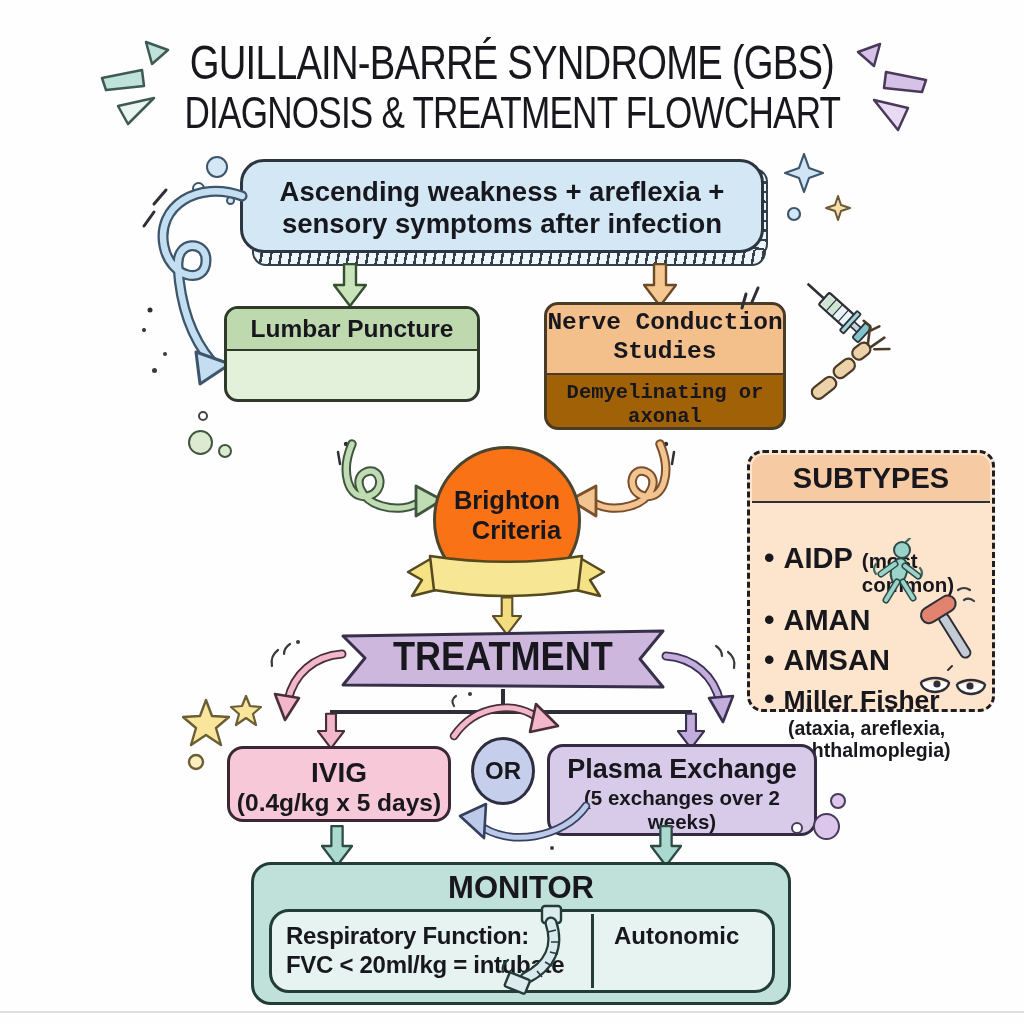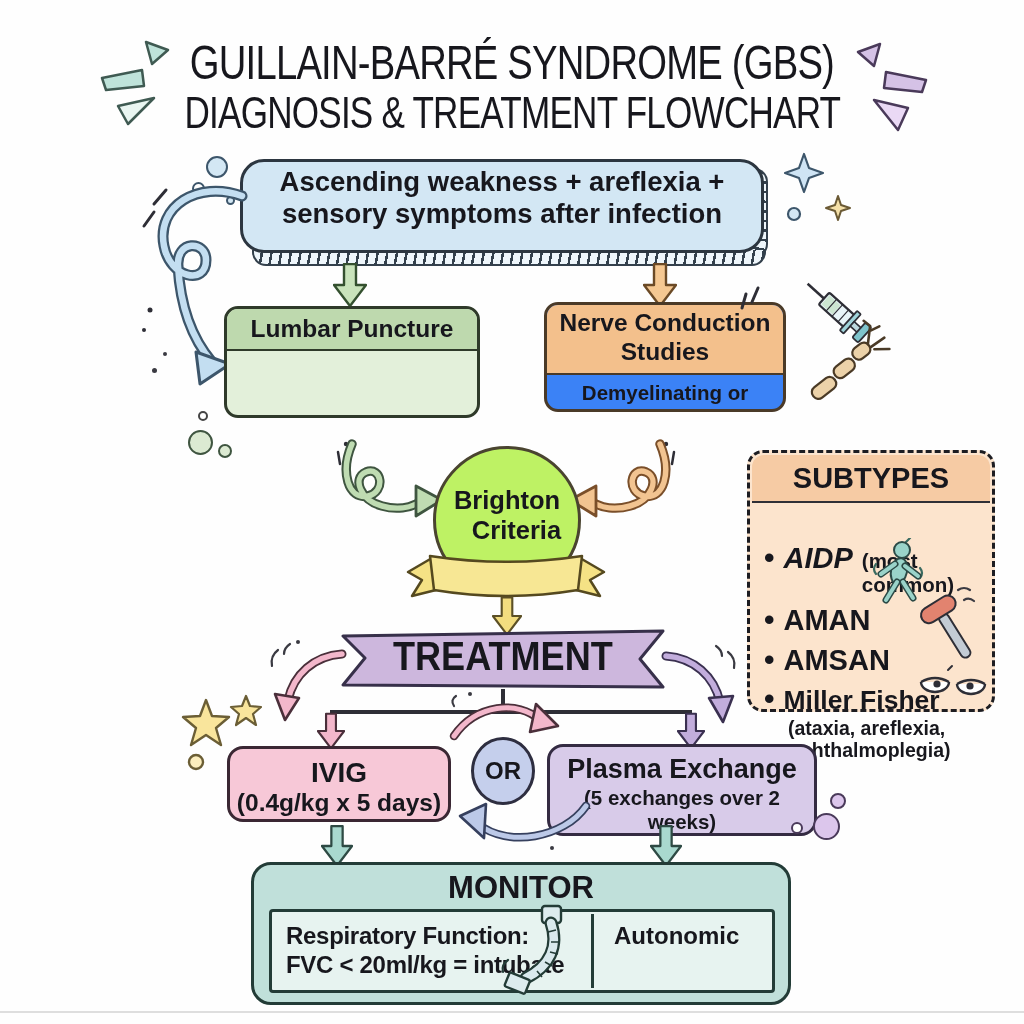--- a/index.html
+++ b/index.html
@@ -36,21 +36,21 @@
     <polygon points="20,66 56,58 30,84" fill="#e9f5f1" stroke="#3f5a52" stroke-width="2.5" stroke-linejoin="round"></polygon>
   </svg>
   <svg class="abs" style="left:850px;top:42px;" width="80" height="92" viewBox="0 0 80 92">
     <polygon points="30,2 8,10 24,24" fill="#d5c2e6" stroke="#4a3a5a" stroke-width="2.5" stroke-linejoin="round"></polygon>
     <polygon points="76,38 36,30 34,46 72,50" fill="#d5c2e6" stroke="#4a3a5a" stroke-width="2.5" stroke-linejoin="round"></polygon>
     <polygon points="58,66 24,58 48,88" fill="#ead9f5" stroke="#4a3a5a" stroke-width="2.5" stroke-linejoin="round"></polygon>
   </svg>
 
   <div class="abs hatchR" style="left:752px;top:168px;width:16px;height:90px;"></div>
   <div class="abs hatchB" style="left:252px;top:250px;width:514px;height:16px;"></div>
-  <div class="abs panel ctr" style="left:240px;top:159px;width:524px;height:94px;background:#d3e7f4;border:3px solid #2c3640;border-radius:24px;padding-top:4px;">
+  <div class="abs panel ctr" style="left:240px;top:159px;width:524px;height:94px;background:#d3e7f4;border:3px solid #2c3640;border-radius:24px;padding-top:14px;">
     <div class="boxtxt" style="font-size:27.5px;">Ascending weakness + areflexia +</div>
     <div class="boxtxt" style="font-size:27.5px;">sensory symptoms after infection</div>
   </div>
 
   <div class="abs bubble" style="left:206px;top:156px;width:22px;height:22px;background:#d3e7f4;border:2.5px solid #3d566b;"></div>
   <div class="abs bubble" style="left:192px;top:182px;width:13px;height:13px;background:#ffffff;border:2.5px solid #3d566b;"></div>
   <div class="abs bubble" style="left:226px;top:196px;width:9px;height:9px;background:#d3e7f4;border:2px solid #3d566b;"></div>
 
   <svg class="abs" style="left:140px;top:182px;" width="110" height="214" viewBox="0 0 110 214">
     <path d="M14 22 L26 8 M4 44 L14 30" stroke="#2e2e36" stroke-width="3" fill="none" stroke-linecap="round"></path>
@@ -67,25 +67,25 @@
     <circle cx="12" cy="62" r="6" fill="#d3e7f4" stroke="#3d566b" stroke-width="2.2"></circle>
   </svg>
 
   <svg class="abs" style="left:333px;top:263px;" width="34" height="44" viewBox="0 0 34 44">
     <polygon points="11,1 23,1 23,22 33,22 17,43 1,22 11,22" fill="#c9e3bb" stroke="#34502f" stroke-width="2.4" stroke-linejoin="round"></polygon>
   </svg>
   <svg class="abs" style="left:643px;top:263px;" width="34" height="44" viewBox="0 0 34 44">
     <polygon points="11,1 23,1 23,22 33,22 17,43 1,22 11,22" fill="#f5c892" stroke="#6b4a26" stroke-width="2.4" stroke-linejoin="round"></polygon>
   </svg>
 
-  <div class="abs panel" style="left:224px;top:306px;width:256px;height:112px;border:3px solid #2f3a2a;background:#e3f0da;overflow:hidden;">
+  <div class="abs panel" style="left:224px;top:306px;width:256px;height:96px;border:3px solid #2f3a2a;background:#e3f0da;overflow:hidden;">
     <div class="ctr boxtxt" style="height:40px;background:#bed9ae;border-bottom:2.5px solid #2f3a2a;font-size:24.5px;line-height:40px;">Lumbar Puncture</div>
   </div>
 
-  <div class="abs panel" style="left:544px;top:302px;width:242px;height:110px;border:3px solid #4a3a28;background:#3b82f6;overflow:hidden;">
+  <div class="abs panel" style="left:544px;top:302px;width:242px;height:128px;border:3px solid #4a3a28;background:#a16207;overflow:hidden;font-family:Liberation Mono, monospace;">
     <div class="ctr boxtxt" style="height:64px;background:#f3c08c;border-bottom:2.5px solid #4a3a28;font-size:24.5px;line-height:1.18;padding-top:4px;">Nerve Conduction Studies</div>
     <div class="ctr boxtxt" style="font-size:20.5px;line-height:1.15;padding-top:6px;">Demyelinating or axonal</div>
   </div>
 
   <svg class="abs" style="left:736px;top:278px;" width="28" height="32" viewBox="0 0 28 32">
     <path d="M6 30 L10 16 M16 24 L22 10" stroke="#2e2e36" stroke-width="3" stroke-linecap="round" fill="none"></path>
   </svg>
   <svg class="abs" style="left:788px;top:264px;" width="96" height="96" viewBox="0 0 96 96">
     <g transform="rotate(42 48 48)">
       <line x1="8" y1="46" x2="30" y2="46" stroke="#2e2e36" stroke-width="2.5"></line>
@@ -118,40 +118,40 @@
     <polygon points="80,48 106,62 80,78" fill="#bfdcb2" stroke="#3f5540" stroke-width="2.8" stroke-linejoin="round"></polygon>
   </svg>
   <svg class="abs" style="left:566px;top:438px;" width="110" height="94" viewBox="0 0 110 94">
     <path d="M106 26 L108 14" stroke="#2e2e36" stroke-width="2.5" stroke-linecap="round"></path>
     <circle cx="100" cy="6" r="2.2" fill="#2e2e36"></circle>
     <path d="M94 6 C106 34 98 62 78 58 C60 54 64 28 80 34 C94 40 86 62 64 68 C50 72 36 70 26 64" stroke="#7a4f2a" stroke-width="9.5" fill="none" stroke-linecap="round"></path>
     <path d="M94 6 C106 34 98 62 78 58 C60 54 64 28 80 34 C94 40 86 62 64 68 C50 72 36 70 26 64" stroke="#f2c491" stroke-width="5.5" fill="none" stroke-linecap="round"></path>
     <polygon points="30,48 4,62 30,78" fill="#f2c491" stroke="#7a4f2a" stroke-width="2.8" stroke-linejoin="round"></polygon>
   </svg>
 
-  <div class="abs ctr" style="left:433px;top:446px;width:148px;height:148px;border-radius:50%;background:#bef264;border:3px solid #4a4430;box-sizing:border-box;padding-top:36px;">
+  <div class="abs ctr" style="left:433px;top:446px;width:148px;height:148px;border-radius:50%;background:#f97316;border:3px solid #4a4430;box-sizing:border-box;padding-top:36px;">
     <div class="boxtxt" style="font-size:25.5px;">Brighton</div>
     <div class="boxtxt" style="font-size:25.5px;padding-left:19px;">Criteria</div>
   </div>
   <svg class="abs" style="left:406px;top:548px;" width="200" height="56" viewBox="0 0 200 56">
     <polygon points="26,10 2,24 16,32 6,48 30,42" fill="#f5e285" stroke="#55491f" stroke-width="2.5" stroke-linejoin="round"></polygon>
     <polygon points="174,10 198,24 184,32 194,48 170,42" fill="#f5e285" stroke="#55491f" stroke-width="2.5" stroke-linejoin="round"></polygon>
     <path d="M24 8 C76 16 124 16 176 8 L172 42 C124 50 76 50 28 42 Z" fill="#f7e794" stroke="#55491f" stroke-width="2.5" stroke-linejoin="round"></path>
   </svg>
 
   <svg class="abs" style="left:492px;top:596px;" width="30" height="40" viewBox="0 0 34 44">
     <polygon points="11,1 23,1 23,22 33,22 17,43 1,22 11,22" fill="#f3dd7f" stroke="#5c5026" stroke-width="2.4" stroke-linejoin="round"></polygon>
   </svg>
 
   <div class="abs" style="left:747px;top:450px;width:248px;height:262px;background:#fce4cd;border:3px dashed #1d1d22;border-radius:16px;box-sizing:border-box;">
     <div class="ctr boxtxt" style="position:absolute;left:2px;right:2px;top:2px;height:46px;background:#f6cba4;border-radius:12px 12px 0 0;border-bottom:2.5px solid #2f2f36;font-size:29px;line-height:46px;">SUBTYPES</div>
     <div class="abs" style="left:14px;top:58px;right:10px;">
       <div class="bullet-row" style="margin-top:2px;">
         <span class="dot">•</span>
-        <span style="font-size:29px;font-style:italic;">AIDP</span>
+        <span style="font-size:29px;">AIDP</span>
         <span style="font-size:20.5px;margin-top:36px;">(most common)</span>
       </div>
       <div class="bullet-row" style="margin-top:7px;">
         <span class="dot">•</span>
         <span style="font-size:29px;">AMAN</span>
       </div>
       <div class="bullet-row" style="margin-top:7px;">
         <span class="dot">•</span>
         <span style="font-size:29px;">AMSAN</span>
       </div>
@@ -253,21 +253,21 @@
 
   <svg class="abs" style="left:321px;top:825px;" width="32" height="42" viewBox="0 0 34 44">
     <polygon points="11,1 23,1 23,22 33,22 17,43 1,22 11,22" fill="#a9d9cf" stroke="#2e4a44" stroke-width="2.4" stroke-linejoin="round"></polygon>
   </svg>
   <svg class="abs" style="left:650px;top:825px;" width="32" height="42" viewBox="0 0 34 44">
     <polygon points="11,1 23,1 23,22 33,22 17,43 1,22 11,22" fill="#a9d9cf" stroke="#2e4a44" stroke-width="2.4" stroke-linejoin="round"></polygon>
   </svg>
 
   <div class="abs" style="left:251px;top:862px;width:540px;height:143px;background:#c0e0da;border:3.5px solid #233c37;border-radius:20px;box-sizing:border-box;">
     <div class="ctr boxtxt" style="font-size:31px;padding-top:5px;">MONITOR</div>
-    <div class="abs" style="left:15px;top:44px;width:506px;height:84px;background:#e7f3f0;border:3px solid #233c37;border-radius:4px;box-sizing:border-box;">
+    <div class="abs" style="left:15px;top:44px;width:506px;height:84px;background:#e7f3f0;border:3px solid #233c37;border-radius:20px;box-sizing:border-box;">
       <div class="abs line" style="left:319px;top:2px;width:2.5px;height:74px;background:#233c37;"></div>
       <div class="abs boxtxt" style="left:14px;top:10px;font-size:24px;letter-spacing:-0.3px;line-height:1.2;">
         <div>Respiratory Function:</div>
         <div>FVC &lt; 20ml/kg = intubate</div>
       </div>
       <div class="abs boxtxt" style="left:342px;top:10px;font-size:24px;">Autonomic</div>
     </div>
   </div>
   <svg class="abs" style="left:492px;top:902px;" width="82" height="98" viewBox="0 0 82 98">
     <rect x="50" y="4" width="19" height="17" rx="3" fill="#dcebee" stroke="#233c37" stroke-width="2.4"></rect>

